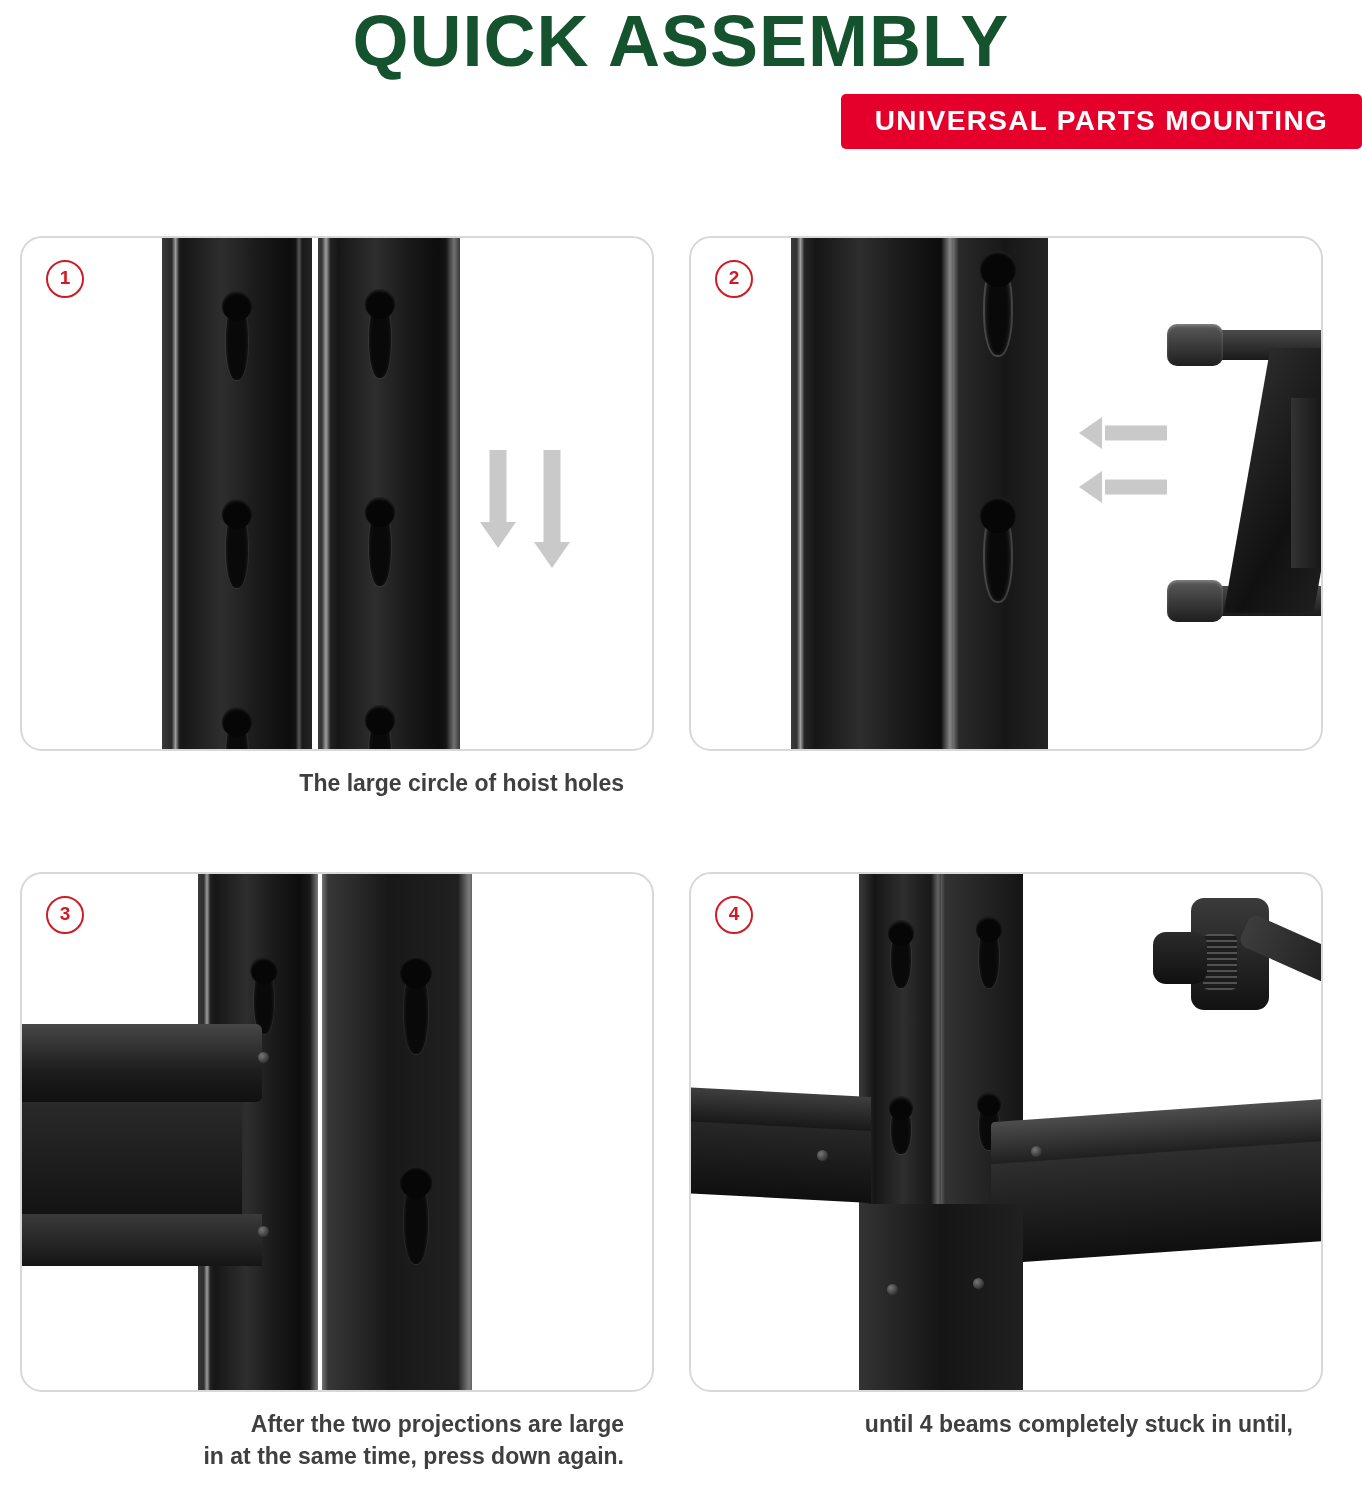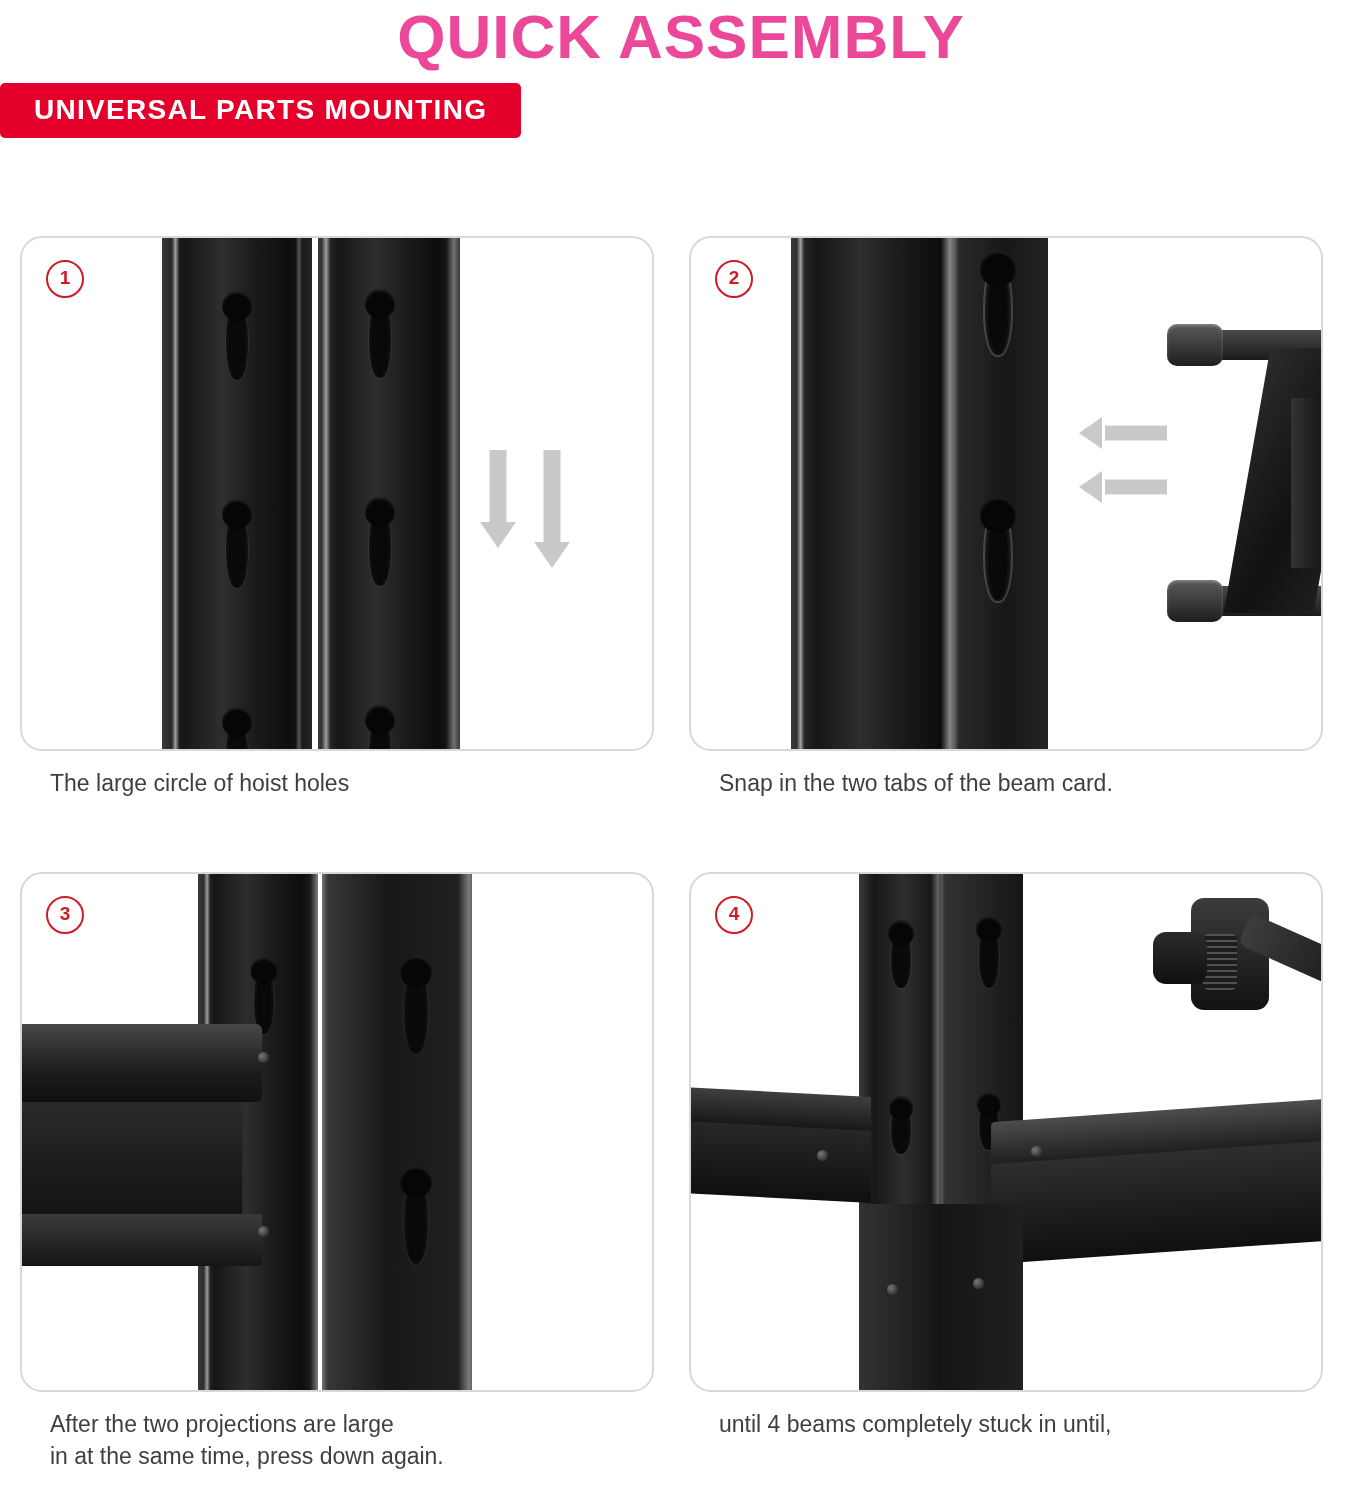--- a/index.html
+++ b/index.html
@@ -21,31 +21,31 @@
     height: 1500px;
     background: #ffffff;
   }
 
   
   .header {
     text-align: center;
     padding-top: 4px;
   }
   .main-title {
-    font-size: 62px;
+    font-size: 72px;
     font-weight: bold;
     letter-spacing: 1px;
-    color: #ec4899;
+    color: #14532d;
     line-height: 1.05;
     margin: 0;
     padding: 0 0 14px 0;
   }
   .subtitle-wrap {
     display: flex;
-    justify-content: flex-start;
+    justify-content: flex-end;
   }
   .subtitle-badge {
     background: #e4002b;
     color: #ffffff;
     font-size: 28px;
     font-weight: bold;
     letter-spacing: 1.3px;
     padding: 11px 34px 12px 34px;
     border-radius: 5px;
     display: inline-block;
@@ -89,27 +89,28 @@
     color: #cf1b23;
     font-size: 19px;
     font-weight: bold;
     line-height: 32px;
     text-align: center;
     z-index: 40;
     background: rgba(255,255,255,0.85);
   }
 
   .caption {
-    text-align: left;
+    text-align: right;
     font-size: 23px;
     line-height: 1.42;
     color: #3f3f3f;
     padding: 16px 30px 0 30px;
     width: 634px;
     box-sizing: border-box;
+    font-weight: bold;
   }
 
   
   .scene { position: absolute; inset: 0; }
 
   .post {
     position: absolute;
     background: linear-gradient(90deg,#3a3a3a 0%,#161616 14%,#2e2e2e 40%,#1b1b1b 62%,#0d0d0d 85%,#242424 100%);
   }
   .post-edge-hl {
@@ -295,23 +296,20 @@
             <span class="stem" style="width:62px;"></span>
             <span class="head-left"></span>
           </div>
           <div class="arrow-left-wrap" style="left:388px; top:232px; width:88px; height:34px;">
             <span class="stem" style="width:62px;"></span>
             <span class="head-left"></span>
           </div>
         </div>
         <div class="badge">2</div>
       </div>
-      <div class="caption">
-        <div>Snap in the two tabs of the beam card.</div>
-      </div>
     </div>
 
     <div class="cell row2" style="margin-top:72px;">
       <div class="photo">
         <div class="scene">
 
           <div class="post" style="left:176px; top:-10px; width:120px; height:545px;"></div>
           <div class="post-edge-hl" style="left:182px; top:-10px; width:6px; height:545px;"></div>
           <div class="post" style="left:300px; top:-10px; width:150px; height:545px; background:linear-gradient(90deg,#3a3a3a,#181818 45%,#222);"></div>
           <div class="light-strip" style="left:288px; top:-10px; width:18px; height:545px; opacity:.6;"></div>

